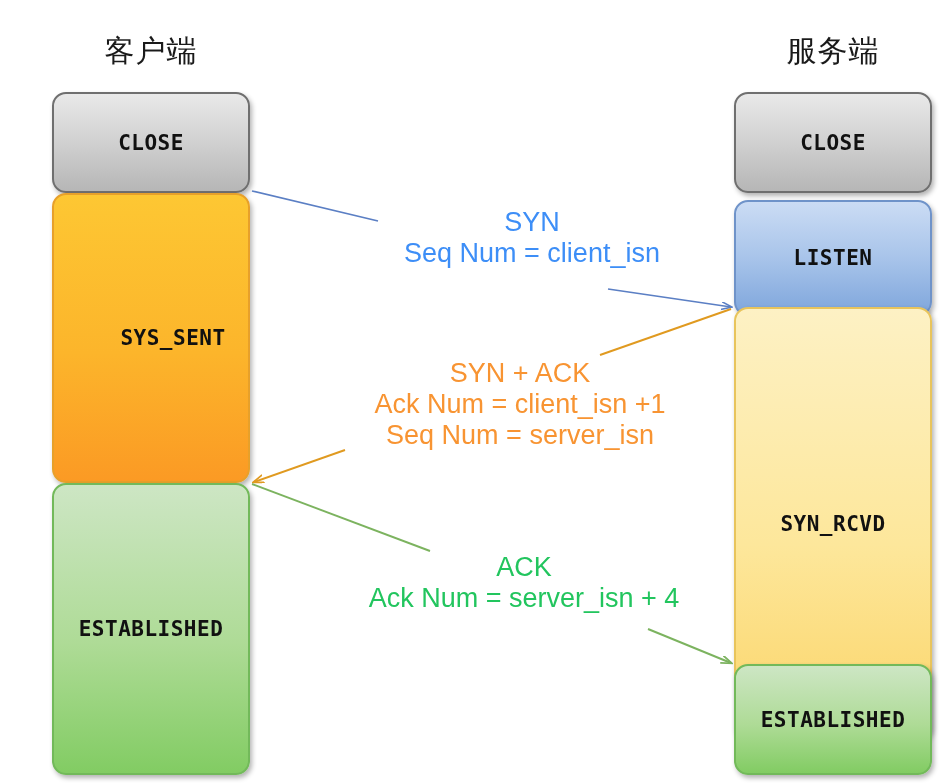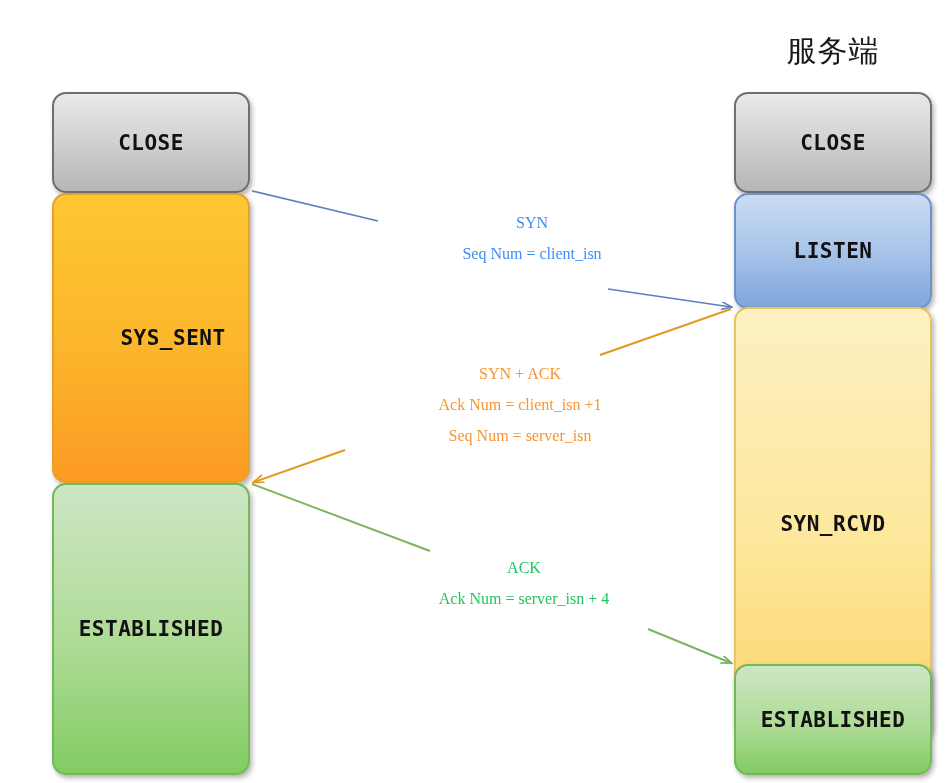--- a/index.html
+++ b/index.html
@@ -86,59 +86,60 @@
     position: absolute;
     left: 0; top: 0;
     width: 949px;
     height: 783px;
     pointer-events: none;
   }
 
   .msg-label {
     position: absolute;
     text-align: center;
-    font-family: Liberation Serif, serif;
-    font-size: 16px;
+    font-family: Liberation Sans, sans-serif;
+    font-size: 27px;
     line-height: 31px;
     white-space: nowrap;
   }
   .msg-label .msg-line { display: block; }
   .msg-syn     { color: #3d8ef7; }
   .msg-synack  { color: #f89432; }
   .msg-ack     { color: #22c55e; }
 
   #msg-syn-label    { left: 322px; top: 207px; width: 420px; }
   #msg-synack-label { left: 300px; top: 358px; width: 440px; text-align: center; }
   #msg-ack-label    { left: 314px; top: 552px; width: 420px; }
 </style>
 </head>
 <body>
 
 <div id="canvas">
 
+  <div class="col-header" id="client-header">客户端</div>
 
   <div class="col-header" id="server-header">服务端</div>
 
   <div class="stack" id="client-stack">
     <div class="state-block blk-gray" style="top:0px; height:101px;">
       <span>CLOSE</span>
     </div>
     <div class="state-block blk-orange" style="top:101px; height:290px;">
       <span>SYS_SENT</span>
     </div>
     <div class="state-block blk-green" style="top:391px; height:292px;">
       <span>ESTABLISHED</span>
     </div>
   </div>
 
   <div class="stack" id="server-stack">
     <div class="state-block blk-gray" style="top:0px; height:101px;">
       <span>CLOSE</span>
     </div>
-    <div class="state-block blk-blue" style="top:101px; height:116px;">
+    <div class="state-block blk-blue" style="top:108px; height:116px;">
       <span>LISTEN</span>
     </div>
     <div class="state-block blk-lightyellow" style="top:215px; height:433px;">
       <span>SYN_RCVD</span>
     </div>
     <div class="state-block blk-green" style="top:572px; height:111px;">
       <span>ESTABLISHED</span>
     </div>
   </div>
 

